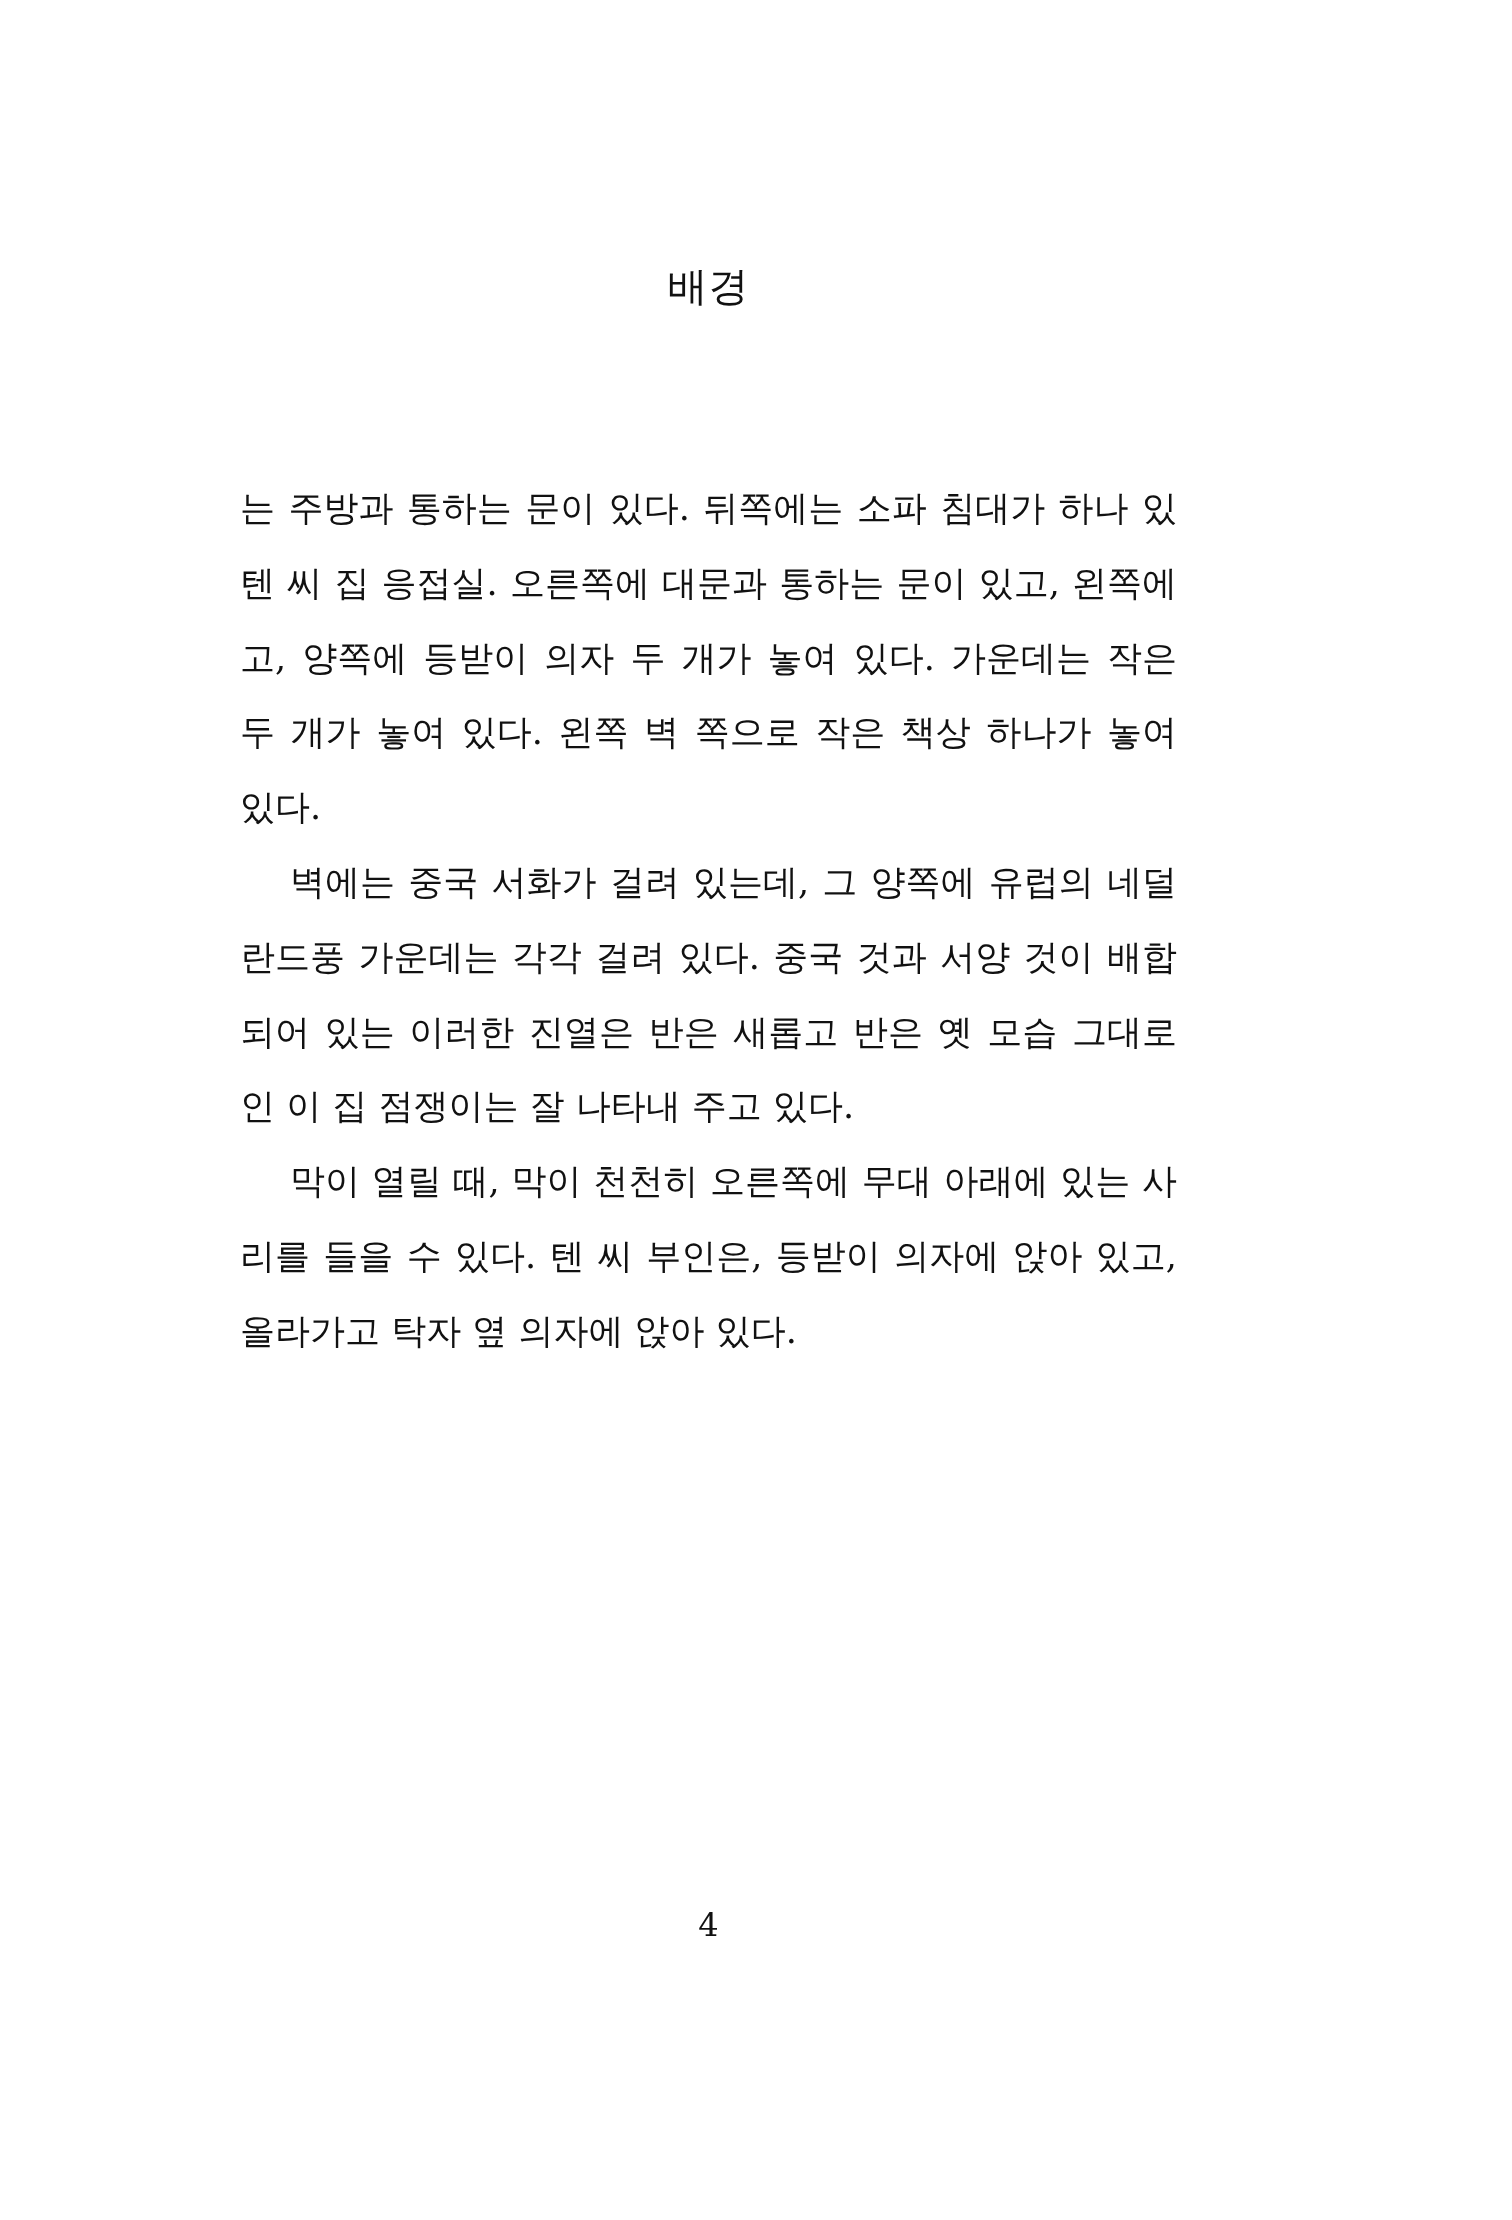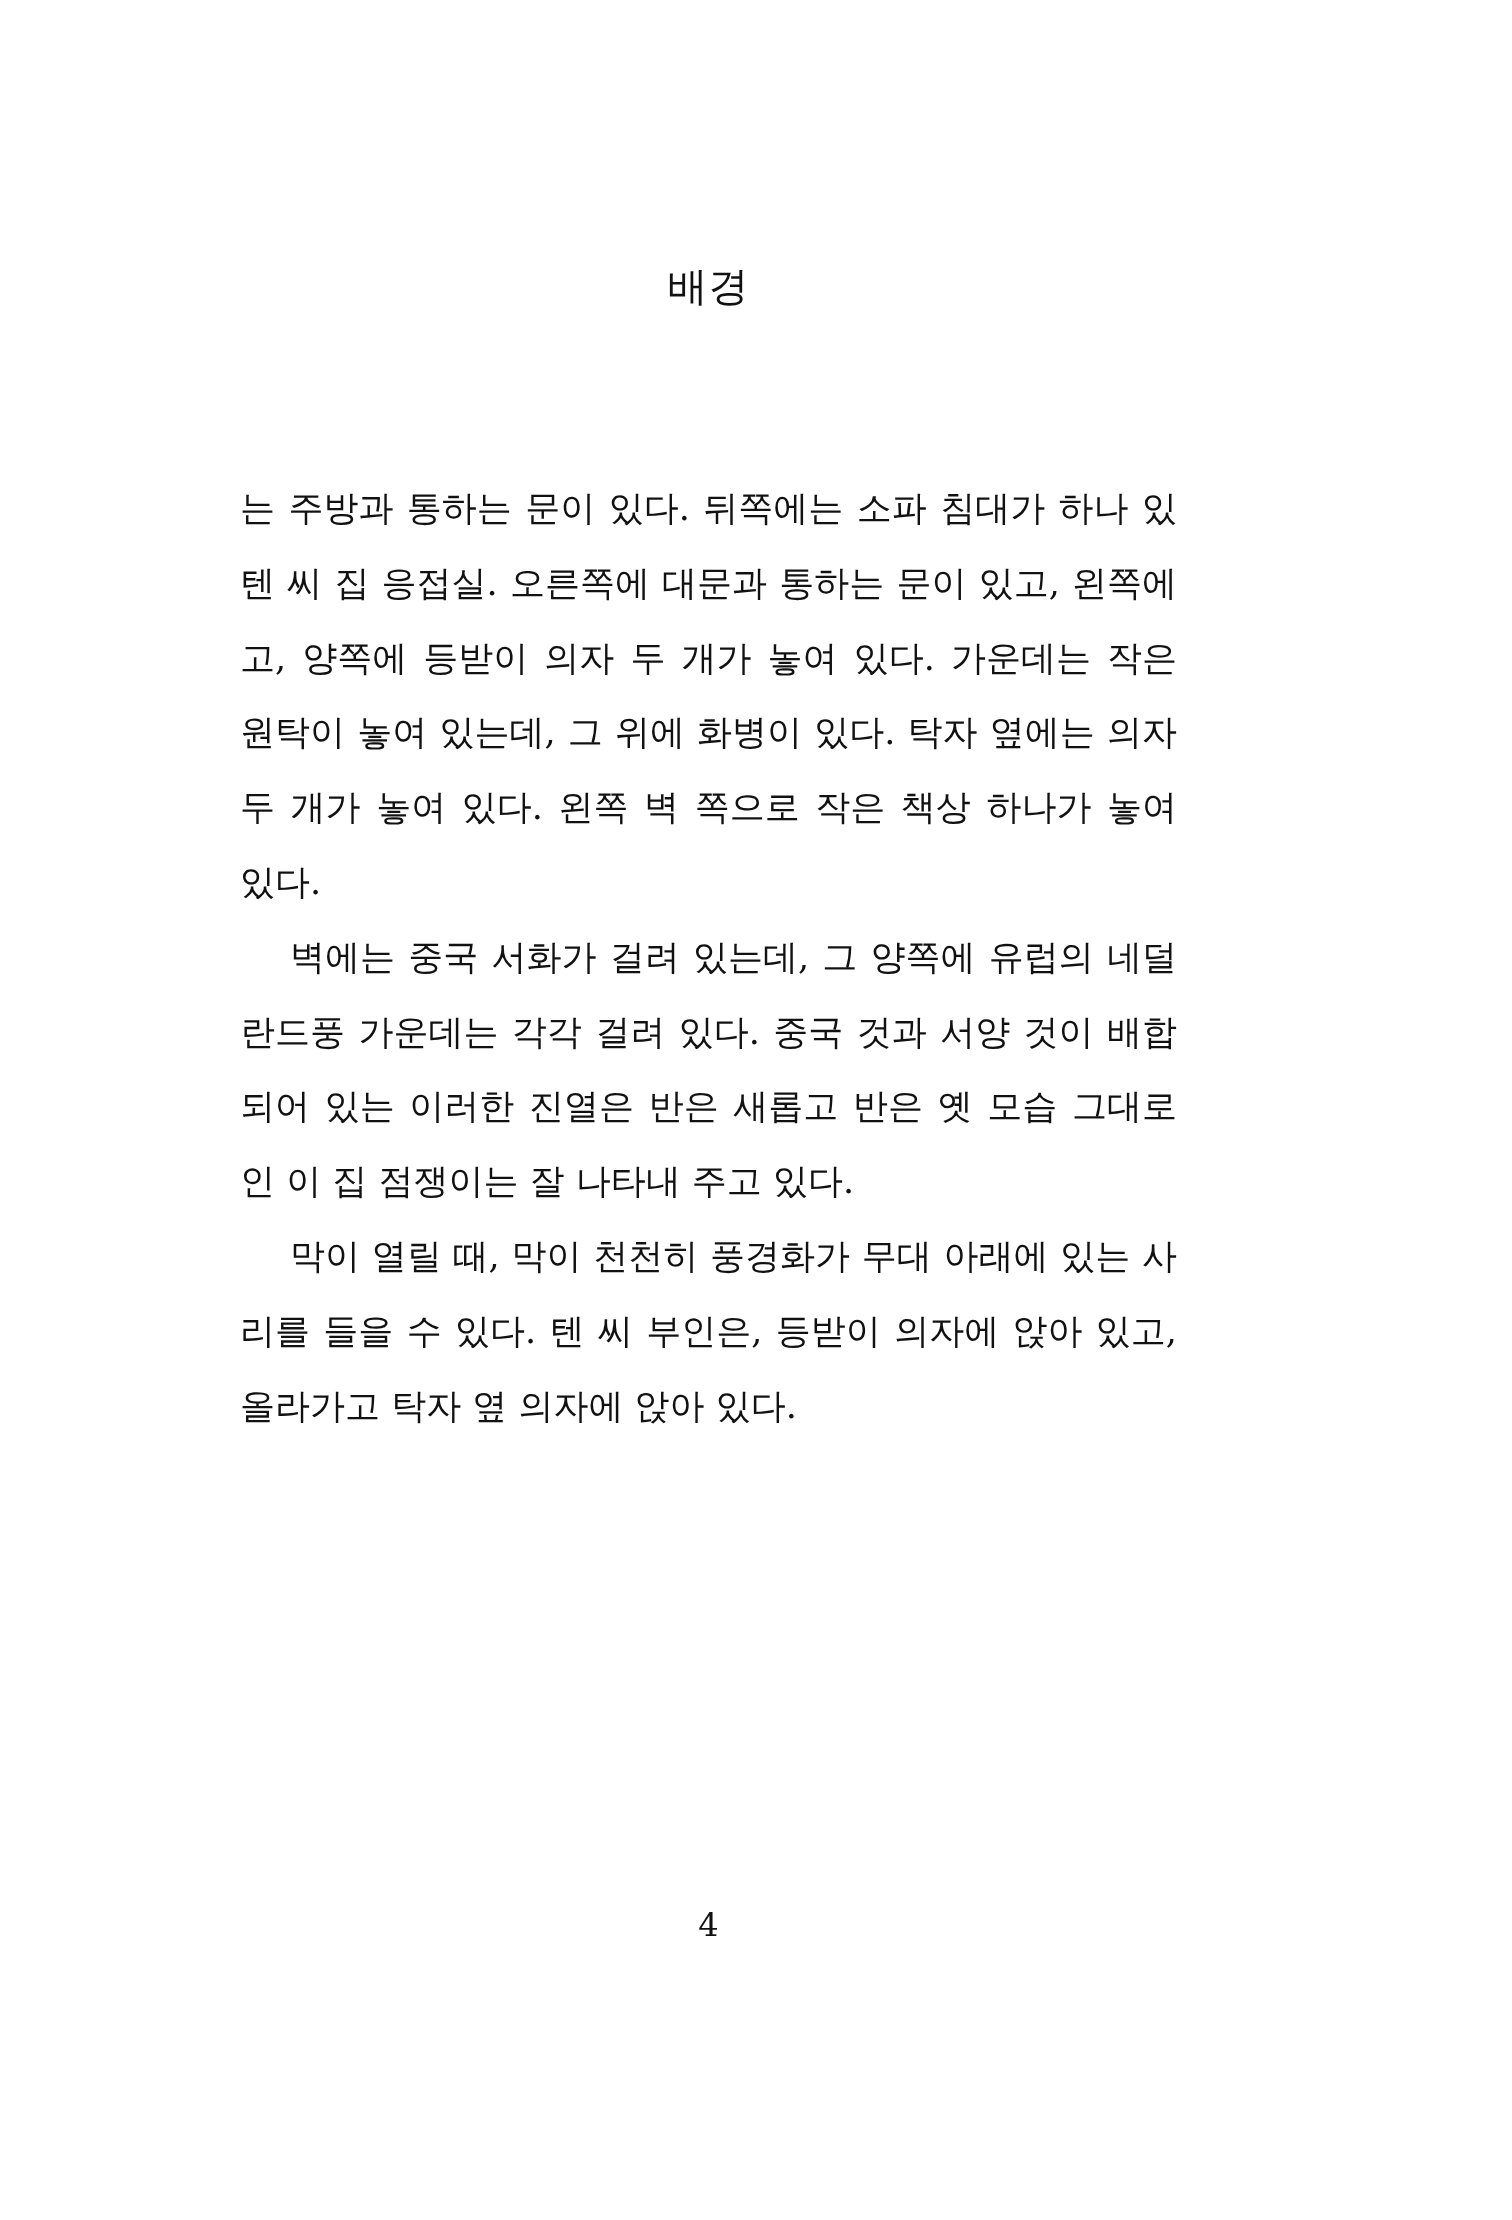--- a/index.html
+++ b/index.html
@@ -73,34 +73,33 @@
 <div class="page">
 
   <h1 class="title">배경</h1>
 
   <div class="body-text">
 
     <div class="paragraph">
       <span class="line">는 주방과 통하는 문이 있다. 뒤쪽에는 소파 침대가 하나 있</span>
       <span class="line">텐 씨 집 응접실. 오른쪽에 대문과 통하는 문이 있고, 왼쪽에</span>
       <span class="line">고, 양쪽에 등받이 의자 두 개가 놓여 있다. 가운데는 작은</span>
-      <span class="line">원탁이 놓여 있는데, 그 위에 화병이 있다. 탁자 옆에는 의자</span>
       <span class="line">두 개가 놓여 있다. 왼쪽 벽 쪽으로 작은 책상 하나가 놓여</span>
       <span class="line last">있다.</span>
     </div>
 
     <div class="paragraph">
       <span class="line indent">벽에는 중국 서화가 걸려 있는데, 그 양쪽에 유럽의 네덜</span>
       <span class="line">란드풍 가운데는 각각 걸려 있다. 중국 것과 서양 것이 배합</span>
       <span class="line">되어 있는 이러한 진열은 반은 새롭고 반은 옛 모습 그대로</span>
       <span class="line last">인 이 집 점쟁이는 잘 나타내 주고 있다.</span>
     </div>
 
     <div class="paragraph">
-      <span class="line indent">막이 열릴 때, 막이 천천히 풍경화가 무대 아래에 있는 사</span>
+      <span class="line indent">막이 열릴 때, 막이 천천히 오른쪽에 무대 아래에 있는 사</span>
       <span class="line">리를 들을 수 있다. 텐 씨 부인은, 등받이 의자에 앉아 있고,</span>
       <span class="line last">올라가고 탁자 옆 의자에 앉아 있다.</span>
     </div>
 
   </div>
 
   <div class="page-number">4</div>
 
 </div>
 

